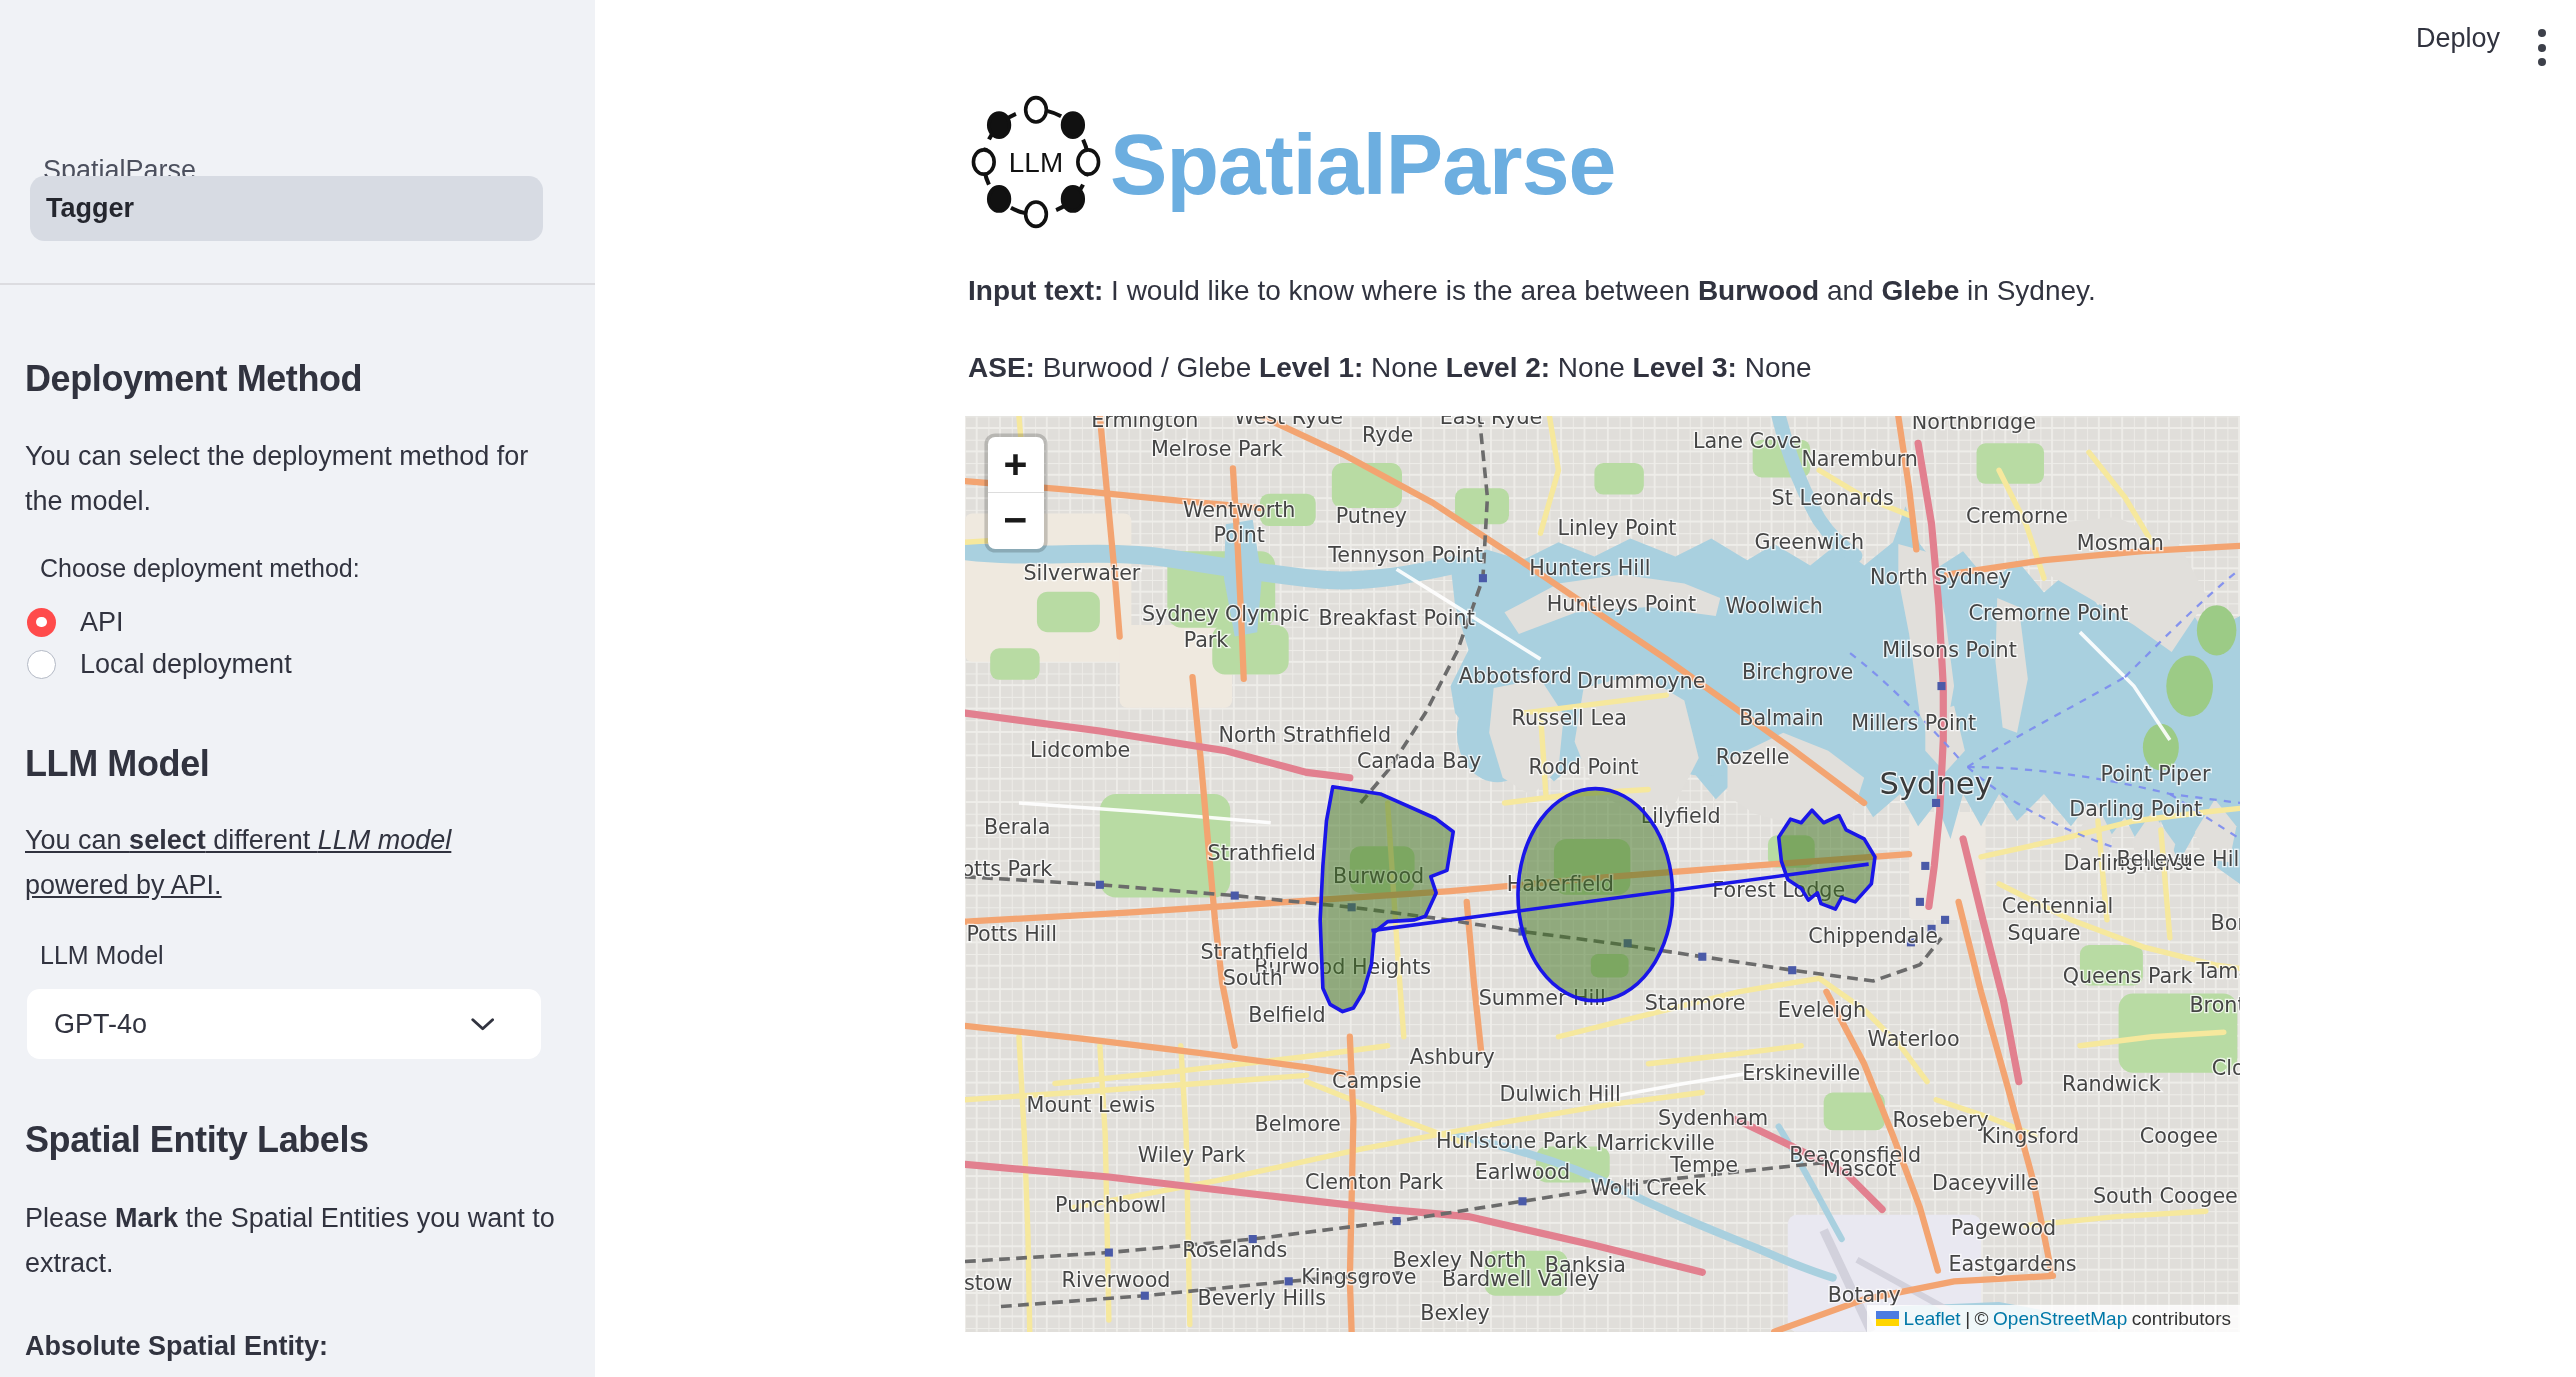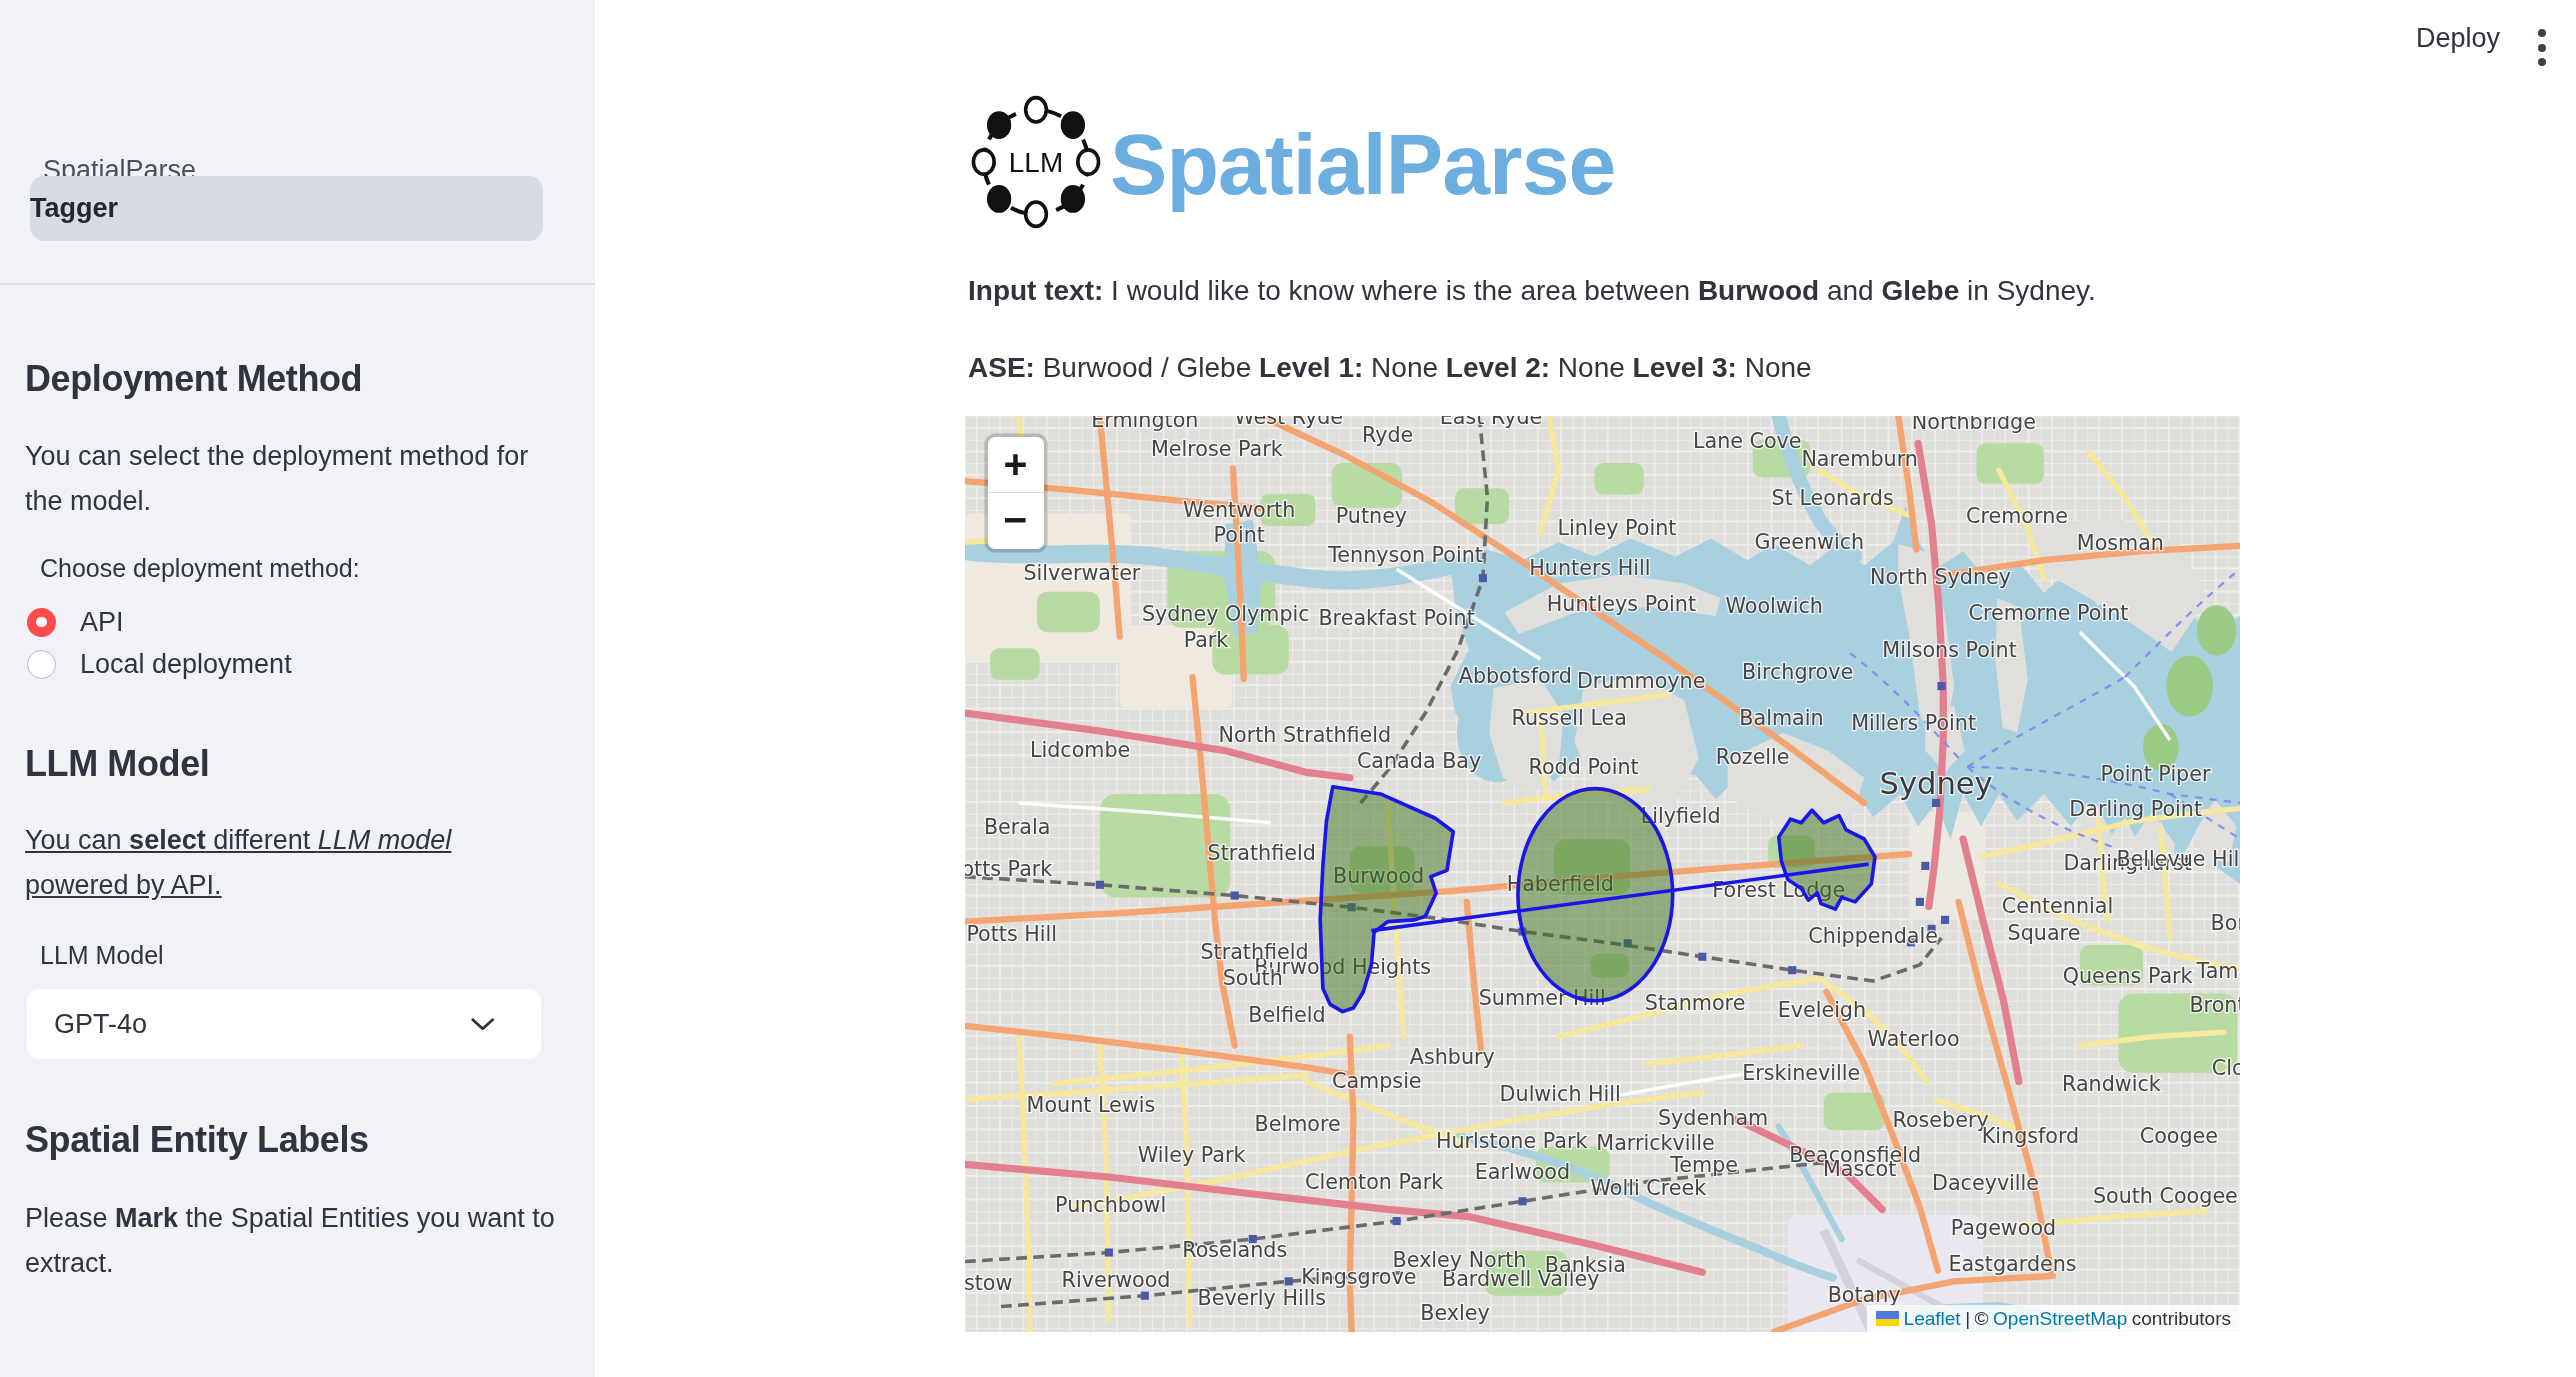--- a/index.html
+++ b/index.html
@@ -3,21 +3,21 @@
 <meta charset="utf-8">
 <style>
   * { margin:0; padding:0; box-sizing:border-box; }
   html,body { width:2576px; height:1378px; background:#ffffff; overflow:hidden;
               font-family:"Liberation Sans", sans-serif; color:#31333F; }
 
   
   #sidebar { position:absolute; left:0; top:0; width:595px; height:1378px; background:#f0f2f6; }
   .app-name { position:absolute; left:43px; top:155px; font-size:27px; color:#4c505e; }
   .nav-pill { position:absolute; left:30px; top:176px; width:513px; height:65px;
-              background:#d7dbe3; border-radius:14.4px; line-height:65px; 
+              background:#d7dbe3; border-radius:14.4px; line-height:65px; padding-left:16px;
               font-size:27px; font-weight:700; color:#24262e; cursor:pointer; }
   .sb-divider { position:absolute; left:0; top:283px; width:595px; height:1.8px; background:#dcdce0; }
   .sb-h2 { position:absolute; left:25px; font-size:36px; font-weight:700; color:#31333F; letter-spacing:-0.4px; }
   .sb-p  { position:absolute; left:25px; width:540px; font-size:27px; line-height:45px; color:#31333F; }
   .sb-label { position:absolute; left:40px; font-size:25px; color:#31333F; }
   .radio-row { position:absolute; left:27px; height:36px; display:flex; align-items:center; gap:24px; cursor:pointer; }
   .radio-outer { width:29px; height:29px; border-radius:50%; background:#ffffff; border:1.8px solid #b3b9c5; position:relative; }
   .radio-outer.sel { background:#FF4B4B; border:none; }
   .radio-outer.sel::after { content:""; position:absolute; left:9px; top:9px; width:10.8px; height:10.8px;
                             border-radius:50%; background:#ffffff; }
@@ -105,20 +105,21 @@
   <div class="sb-label" style="top:941px;">LLM Model</div>
   <div class="selectbox">
     <span class="val">GPT-4o</span>
     <svg width="23.4" height="14.4" viewBox="0 0 26 16">
       <path d="M2 3 L13 13 L24 3" fill="none" stroke="#31333F" stroke-width="3.2" stroke-linecap="round" stroke-linejoin="round"></path>
     </svg>
   </div>
 
   <div class="sb-h2" style="top:1119px;">Spatial Entity Labels</div>
   <div class="sb-p" style="top:1196px;"><span>Please </span><b>Mark</b><span> the Spatial Entities you want to extract.</span></div>
+  <div class="sb-p" style="top:1324px; font-weight:700;">Absolute Spatial Entity:</div>
 </div>
 
 <div class="deploy-btn">Deploy</div>
 <div class="kebab">
     <i></i>
     <i></i>
     <i></i>
   </div>
 
 <svg id="logo" width="144" height="144" viewBox="0 0 160 160">

